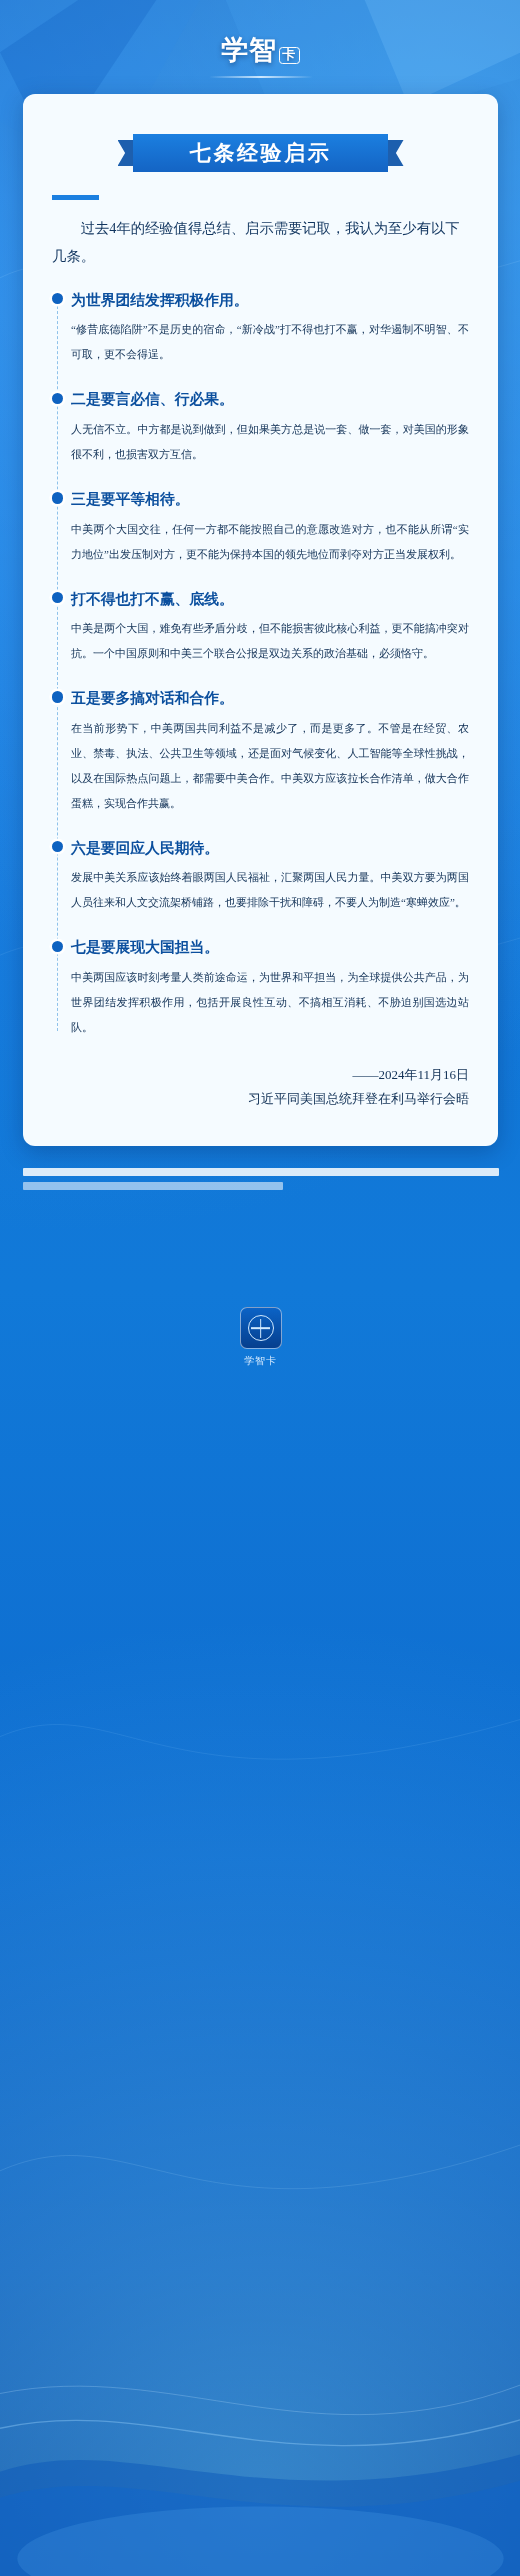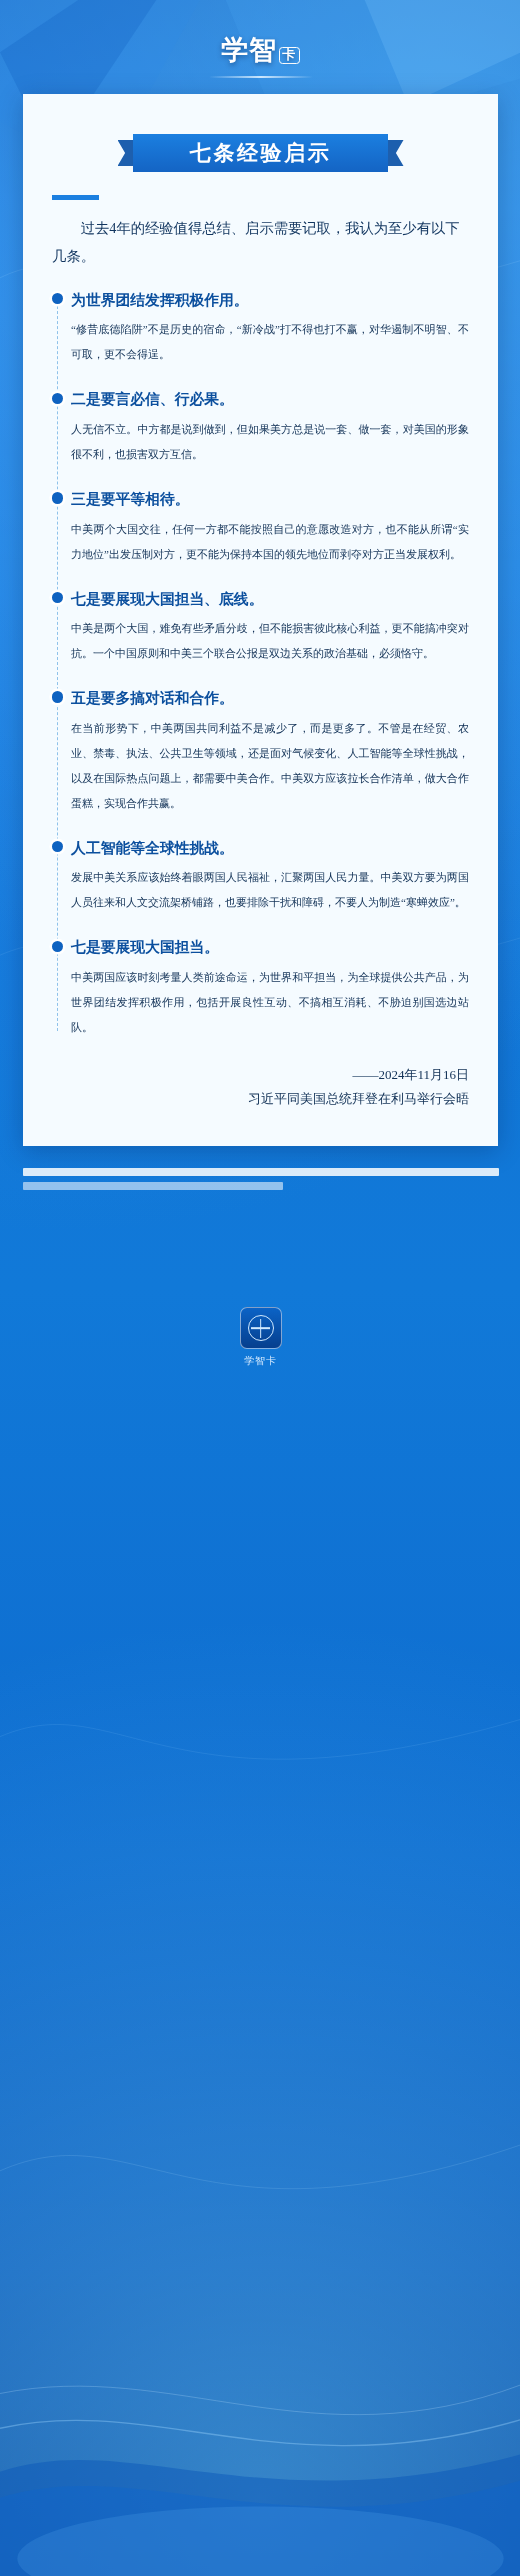--- a/index.html
+++ b/index.html
@@ -57,21 +57,21 @@
     width:104px;height:2.6px;
     background:linear-gradient(90deg,rgba(255,255,255,0),#cfe9ff,rgba(255,255,255,0));
     border-radius:1.7px;
   }
 
   
   .card{
     position:relative;z-index:5;
     margin:7px 22.6px 0 22.6px;
     background:#f5fbff;
-    border-radius:0;
+    border-radius:12px;
     padding:40px 0 35px 0;
     box-shadow:0 5.2px 22.6px rgba(2,30,80,.28);
   }
 
   
   .banner{
     position:relative;
     margin:0 auto;
     width:286px;
     height:38px;
@@ -267,33 +267,33 @@
       </div>
 
       <div class="item">
         <span class="dot"></span>
         <div class="item-title">三是要平等相待。</div>
         <div class="item-text">中美两个大国交往，任何一方都不能按照自己的意愿改造对方，也不能从所谓“实力地位”出发压制对方，更不能为保持本国的领先地位而剥夺对方正当发展权利。</div>
       </div>
 
       <div class="item">
         <span class="dot"></span>
-        <div class="item-title">七是要展现大国担当、底线。</div>
+        <div class="item-title">打不得也打不赢、底线。</div>
         <div class="item-text">中美是两个大国，难免有些矛盾分歧，但不能损害彼此核心利益，更不能搞冲突对抗。一个中国原则和中美三个联合公报是双边关系的政治基础，必须恪守。</div>
       </div>
 
       <div class="item">
         <span class="dot"></span>
         <div class="item-title">五是要多搞对话和合作。</div>
         <div class="item-text">在当前形势下，中美两国共同利益不是减少了，而是更多了。不管是在经贸、农业、禁毒、执法、公共卫生等领域，还是面对气候变化、人工智能等全球性挑战，以及在国际热点问题上，都需要中美合作。中美双方应该拉长合作清单，做大合作蛋糕，实现合作共赢。</div>
       </div>
 
       <div class="item">
         <span class="dot"></span>
-        <div class="item-title">人工智能等全球性挑战。</div>
+        <div class="item-title">六是要回应人民期待。</div>
         <div class="item-text">发展中美关系应该始终着眼两国人民福祉，汇聚两国人民力量。中美双方要为两国人员往来和人文交流架桥铺路，也要排除干扰和障碍，不要人为制造“寒蝉效应”。</div>
       </div>
 
       <div class="item">
         <span class="dot"></span>
         <div class="item-title">七是要展现大国担当。</div>
         <div class="item-text">中美两国应该时刻考量人类前途命运，为世界和平担当，为全球提供公共产品，为世界团结发挥积极作用，包括开展良性互动、不搞相互消耗、不胁迫别国选边站队。</div>
       </div>
 
     </div>

